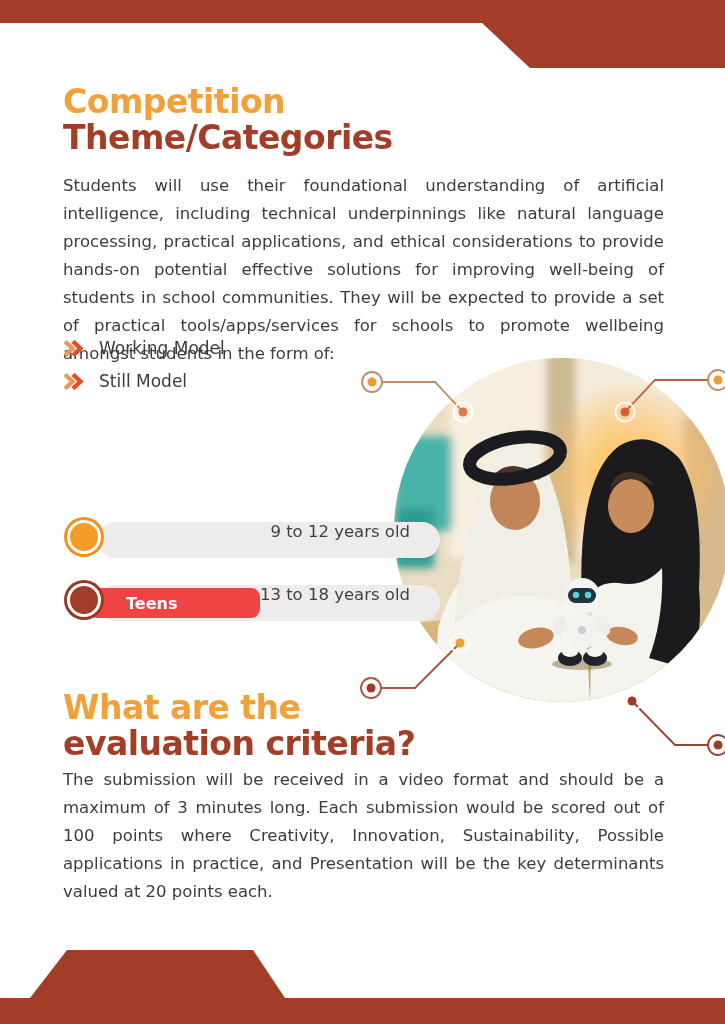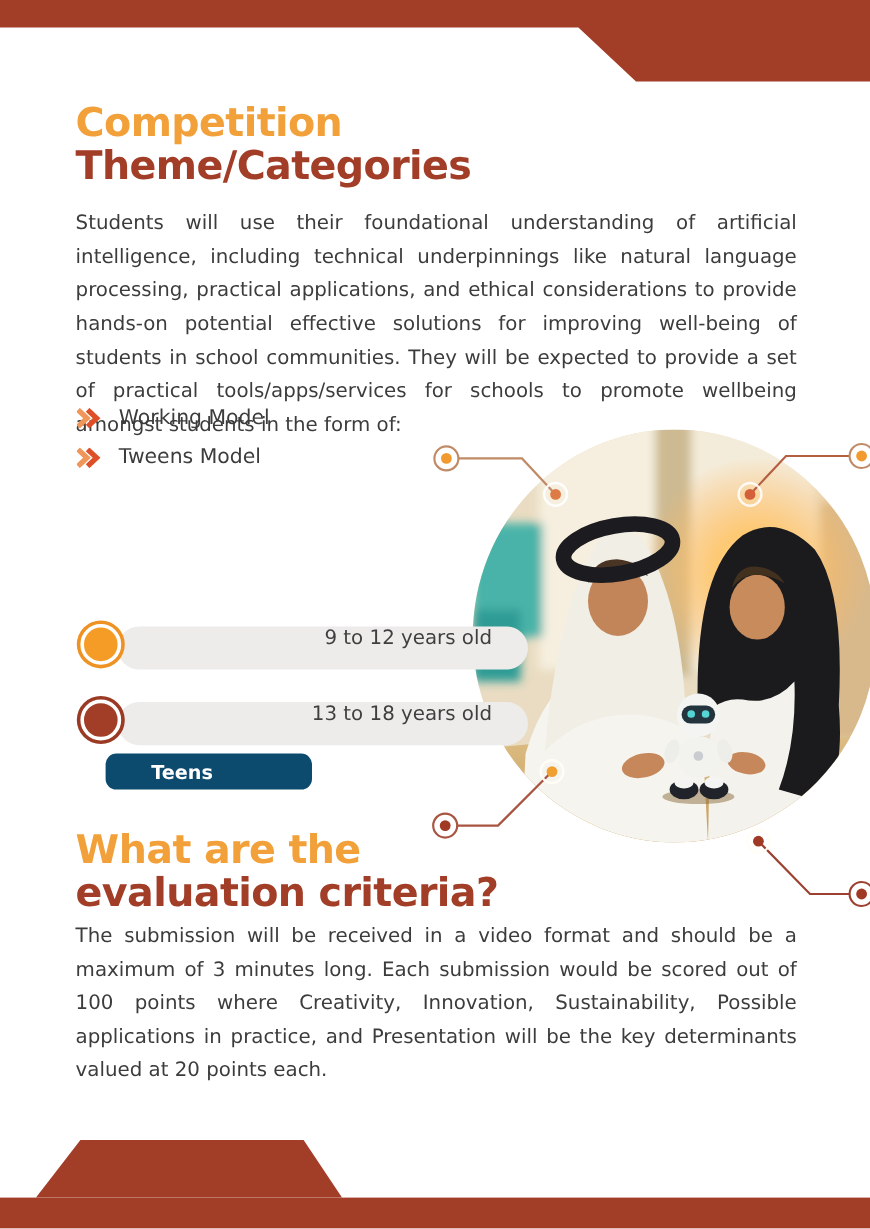--- a/index.html
+++ b/index.html
@@ -81,21 +81,21 @@
     margin-left: auto; margin-right: 30px;
     font-size: 16.5px; color: #3F3F3F;
   }
   .pill-label {
     position: absolute; left: 23px; top: 3px;
     width: 172px; height: 30px; border-radius: 9px;
     color: #ffffff; font-weight: 700; font-size: 16px;
     display: flex; align-items: center; padding-left: 38px;
   }
   .pill-label.bg-brick  { background: #A23D27; }
-  .pill-label.bg-orange { background: #0c4a6e; margin-top: 40px; }
+  .pill-label.bg-orange { background: #ef4444; }
 
   .pill-dot {
     position: absolute; left: 2px; top: -2px;
     width: 34px; height: 34px; border-radius: 50%;
     border: 3px solid #ffffff;
   }
   .pill-dot.orange-dot { background: #F49C26; box-shadow: 0 0 0 3px #EF9224; }
   .pill-dot.brick-dot  { background: #A23D27; box-shadow: 0 0 0 3px #9A3A24; }
 </style>
 </head>
@@ -221,21 +221,21 @@
         </span>
         <span>Working Model</span>
       </li>
       <li>
         <span class="chev">
           <svg width="21" height="17" viewBox="0 0 21 17">
             <path d="M1,1.5 L8.5,8.5 L1,15.5" fill="none" stroke="#F0965A" stroke-width="4.4"></path>
             <path d="M9,1.5 L16.5,8.5 L9,15.5" fill="none" stroke="#DE4F27" stroke-width="4.4"></path>
           </svg>
         </span>
-        <span>Tweens Model</span>
+        <span>Still Model</span>
       </li>
     </ul>
 
 
     <div class="pill-row tweens">
       <div class="pill-track">
         <span class="pill-range">9 to 12 years old</span>
       </div>
       <div class="pill-dot orange-dot"></div>
     </div>

